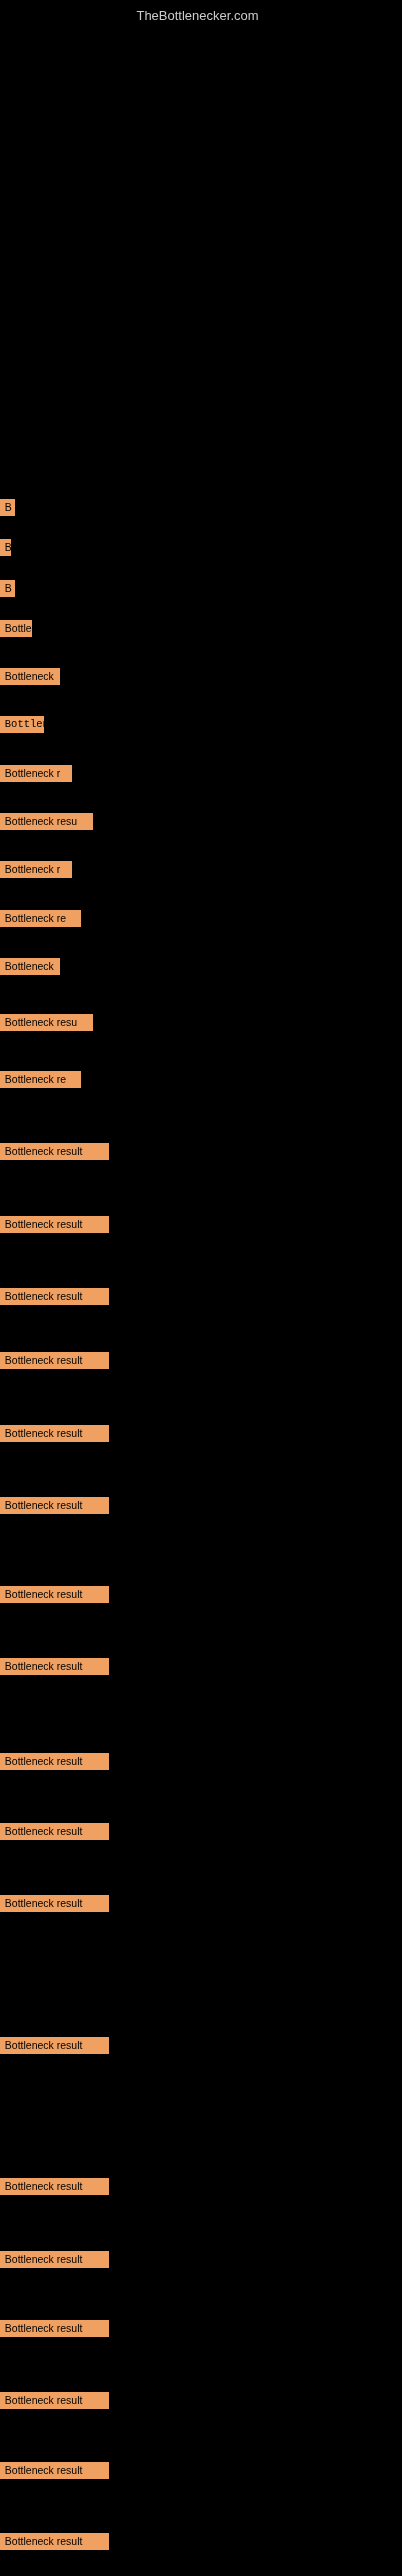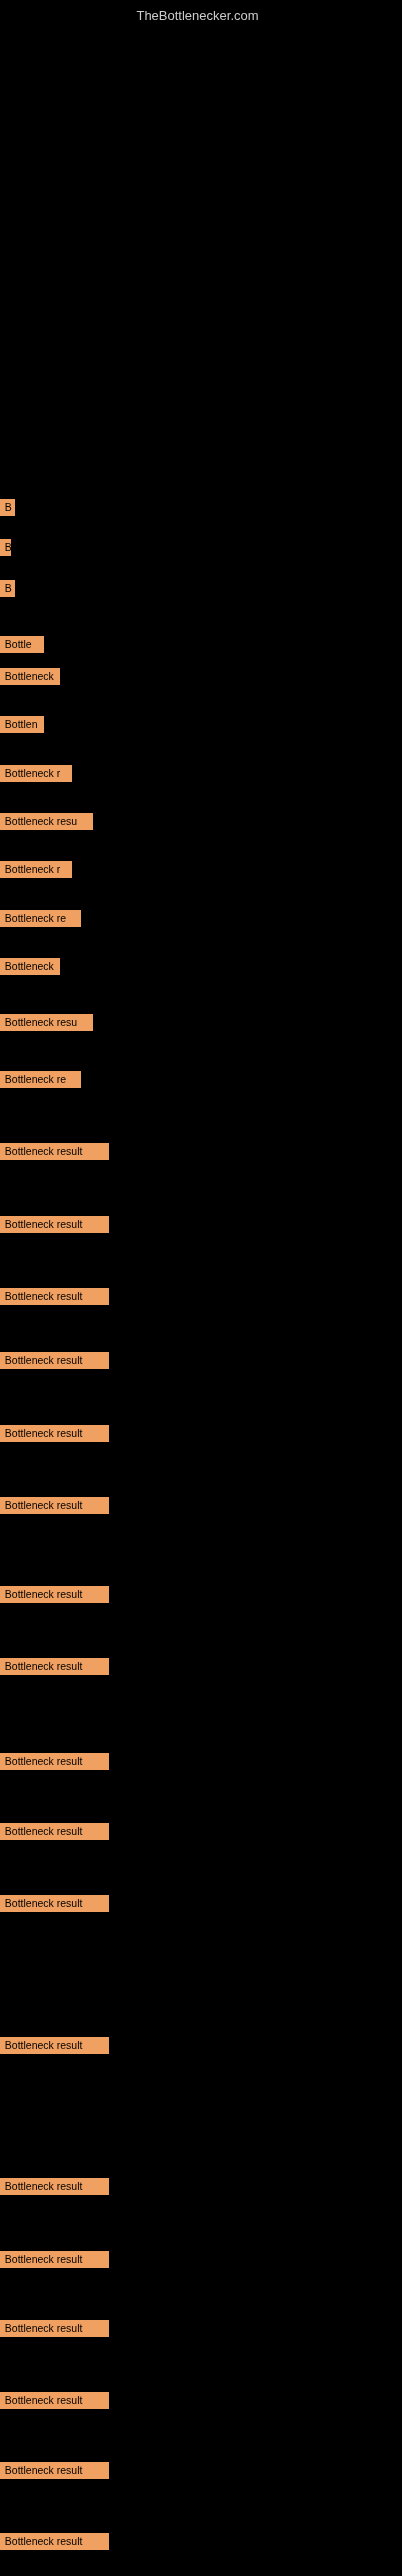--- a/index.html
+++ b/index.html
@@ -36,23 +36,23 @@
   </style>
 </head>
 <body>
 
 <div class="site-title">TheBottlenecker.com</div>
 
 <div id="items-container">
     <div class="bottleneck-item" style="top: 499px; width: 14.5px;">B</div>
     <div class="bottleneck-item" style="top: 539px; width: 11.3px;">B</div>
     <div class="bottleneck-item" style="top: 580px; width: 14.5px;">B</div>
-    <div class="bottleneck-item" style="top: 636px; width: 44px;">Bottle</div>
+    <div class="bottleneck-item" style="top: 620px; width: 32px;">Bottle</div>
     <div class="bottleneck-item" style="top: 668px; width: 60px;">Bottleneck</div>
-    <div class="bottleneck-item" style="top: 716px; width: 44px;">Bottlen</div>
+    <div class="bottleneck-item" style="top: 716px; width: 44px; font-family: Liberation Mono, monospace;">Bottlen</div>
     <div class="bottleneck-item" style="top: 765px; width: 72px;">Bottleneck r</div>
     <div class="bottleneck-item" style="top: 813px; width: 93px;">Bottleneck resu</div>
     <div class="bottleneck-item" style="top: 861px; width: 72px;">Bottleneck r</div>
     <div class="bottleneck-item" style="top: 910px; width: 81px;">Bottleneck re</div>
     <div class="bottleneck-item" style="top: 958px; width: 60px;">Bottleneck</div>
     <div class="bottleneck-item" style="top: 1014px; width: 93px;">Bottleneck resu</div>
     <div class="bottleneck-item" style="top: 1071px; width: 81px;">Bottleneck re</div>
     <div class="bottleneck-item" style="top: 1143px; width: 109px;">Bottleneck result</div>
     <div class="bottleneck-item" style="top: 1216px; width: 109px;">Bottleneck result</div>
     <div class="bottleneck-item" style="top: 1288px; width: 109px;">Bottleneck result</div>

